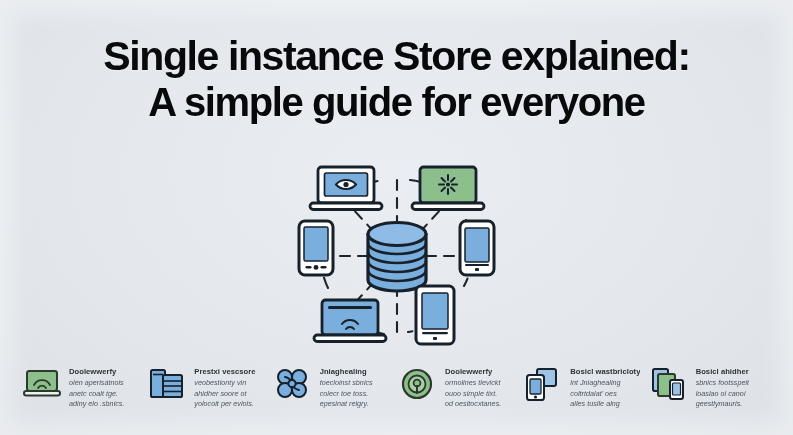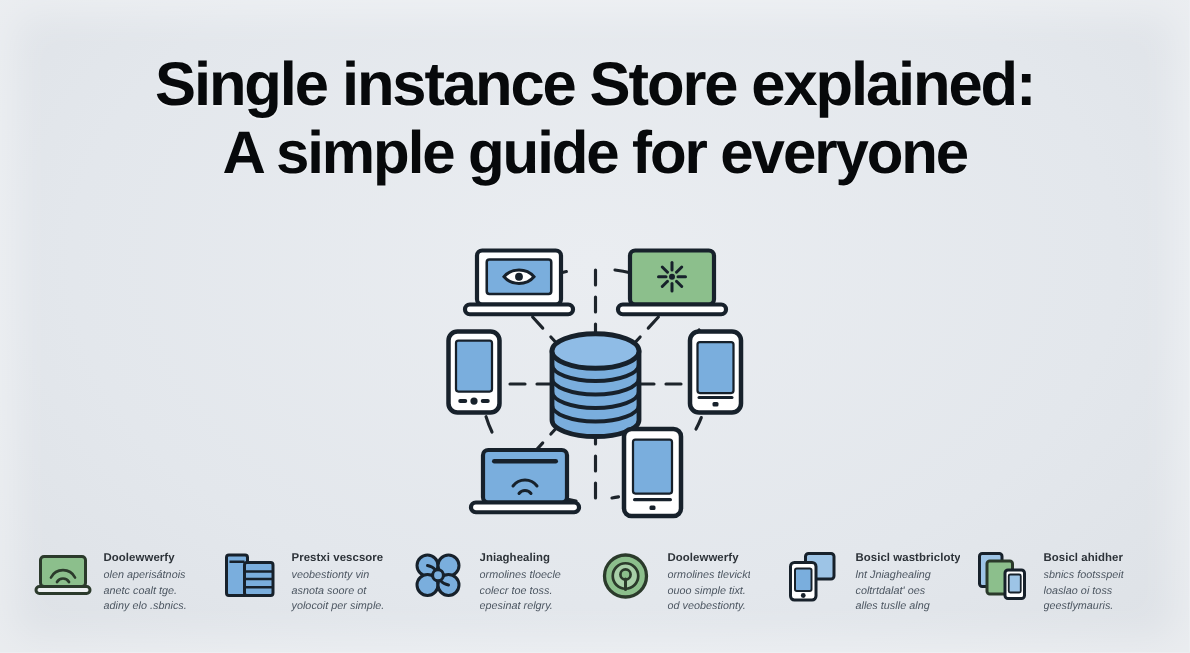--- a/index.html
+++ b/index.html
@@ -231,62 +231,62 @@
             <line x1="16" y1="20" x2="35" y2="20"></line>
             <line x1="16" y1="25.5" x2="35" y2="25.5"></line>
             <line x1="6" y1="8.5" x2="16" y2="8.5"></line>
           </g>
         </svg>
       </div>
       <div class="feature-text">
         <div class="feature-title">Prestxi  vescsore</div>
         <div class="feature-body">
           <span>veobestionty vin</span>
-          <span>asnota soore ot</span>
-          <span>yolocoit per simple.</span>
+          <span>ahidher soore ot</span>
+          <span>yolocoit per evlols.</span>
         </div>
       </div>
     </div>
 
     <div class="feature">
       <div class="feature-icon">
         <svg width="40" height="36" viewBox="0 0 40 36" xmlns="http://www.w3.org/2000/svg">
           <circle cx="12" cy="11" r="7" fill="#7aaedd" stroke="#17212b" stroke-width="2"></circle>
           <circle cx="12" cy="24" r="7" fill="#7aaedd" stroke="#17212b" stroke-width="2"></circle>
           <circle cx="26" cy="11" r="7" fill="#7aaedd" stroke="#17212b" stroke-width="2"></circle>
           <circle cx="26" cy="24" r="7" fill="#7aaedd" stroke="#17212b" stroke-width="2"></circle>
           <path d="M 12,11 C 22,13 16,22 26,24" fill="none" stroke="#17212b" stroke-width="2" stroke-linecap="round"></path>
           <circle cx="19" cy="17.5" r="3.6" fill="#7aaedd" stroke="#17212b" stroke-width="2"></circle>
         </svg>
       </div>
       <div class="feature-text">
         <div class="feature-title">Jniaghealing</div>
         <div class="feature-body">
-          <span>ormolines tloecle</span>
+          <span>toecloinst sbnics</span>
           <span>colecr toe toss.</span>
           <span>epesinat relgry.</span>
         </div>
       </div>
     </div>
 
     <div class="feature">
       <div class="feature-icon">
         <svg width="40" height="36" viewBox="0 0 40 36" xmlns="http://www.w3.org/2000/svg">
           <circle cx="19" cy="18" r="14" fill="#8cbf8c" stroke="#2b3a2b" stroke-width="2.2"></circle>
           <circle cx="19" cy="18" r="8.5" fill="#a8cfa8" stroke="#2b3a2b" stroke-width="1.8"></circle>
           <circle cx="19" cy="17" r="3.4" fill="#8cbf8c" stroke="#2b3a2b" stroke-width="1.8"></circle>
           <line x1="19" y1="20" x2="19" y2="27" stroke="#2b3a2b" stroke-width="2" stroke-linecap="round"></line>
         </svg>
       </div>
       <div class="feature-text">
         <div class="feature-title">Doolewwerfy</div>
         <div class="feature-body">
           <span>ormolines tlevickt</span>
           <span>ouoo simple tixt.</span>
-          <span>od veobestionty.</span>
+          <span>od oesitocxtanes.</span>
         </div>
       </div>
     </div>
 
     <div class="feature">
       <div class="feature-icon">
         <svg width="40" height="36" viewBox="0 0 40 36" xmlns="http://www.w3.org/2000/svg">
           <rect x="14" y="3" width="19" height="17" rx="2" fill="#9dc4e6" stroke="#17212b" stroke-width="2"></rect>
           <rect x="4" y="9" width="17" height="25" rx="2.6" fill="#ffffff" stroke="#17212b" stroke-width="2"></rect>
           <rect x="7" y="13" width="11" height="15" rx="1.2" fill="#7aaedd" stroke="#17212b" stroke-width="1.3"></rect>
@@ -309,20 +309,20 @@
           <rect x="4" y="3" width="15" height="22" rx="1.8" fill="#9dc4e6" stroke="#17212b" stroke-width="2"></rect>
           <rect x="9" y="8" width="17" height="22" rx="1.8" fill="#8cbf8c" stroke="#2b3a2b" stroke-width="2"></rect>
           <rect x="21" y="14" width="13" height="19" rx="2" fill="#ffffff" stroke="#17212b" stroke-width="2"></rect>
           <rect x="23.5" y="17" width="8" height="12" rx="1" fill="#9dc4e6" stroke="#17212b" stroke-width="1.2"></rect>
         </svg>
       </div>
       <div class="feature-text">
         <div class="feature-title">Bosicl  ahidher</div>
         <div class="feature-body">
           <span>sbnics footsspeit</span>
-          <span>loaslao oi toss</span>
+          <span>loaslao oi canoi</span>
           <span>geestlymauris.</span>
         </div>
       </div>
     </div>
 
   </div>
 </div>
 
 </body></html>

